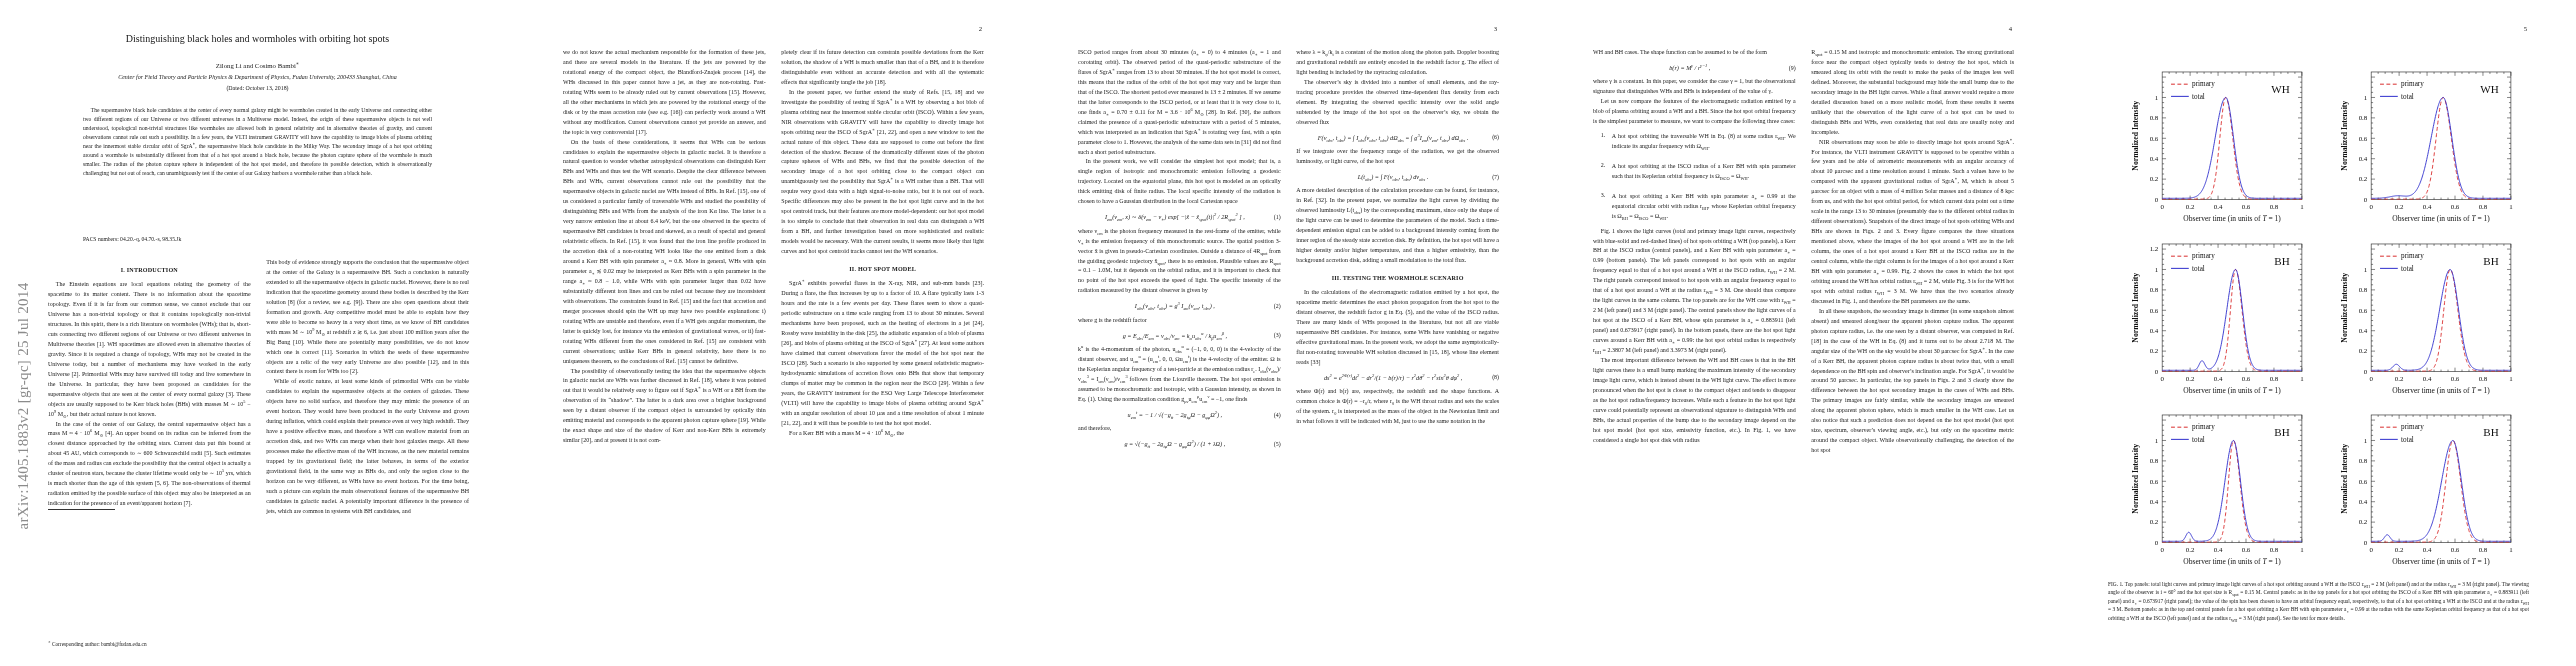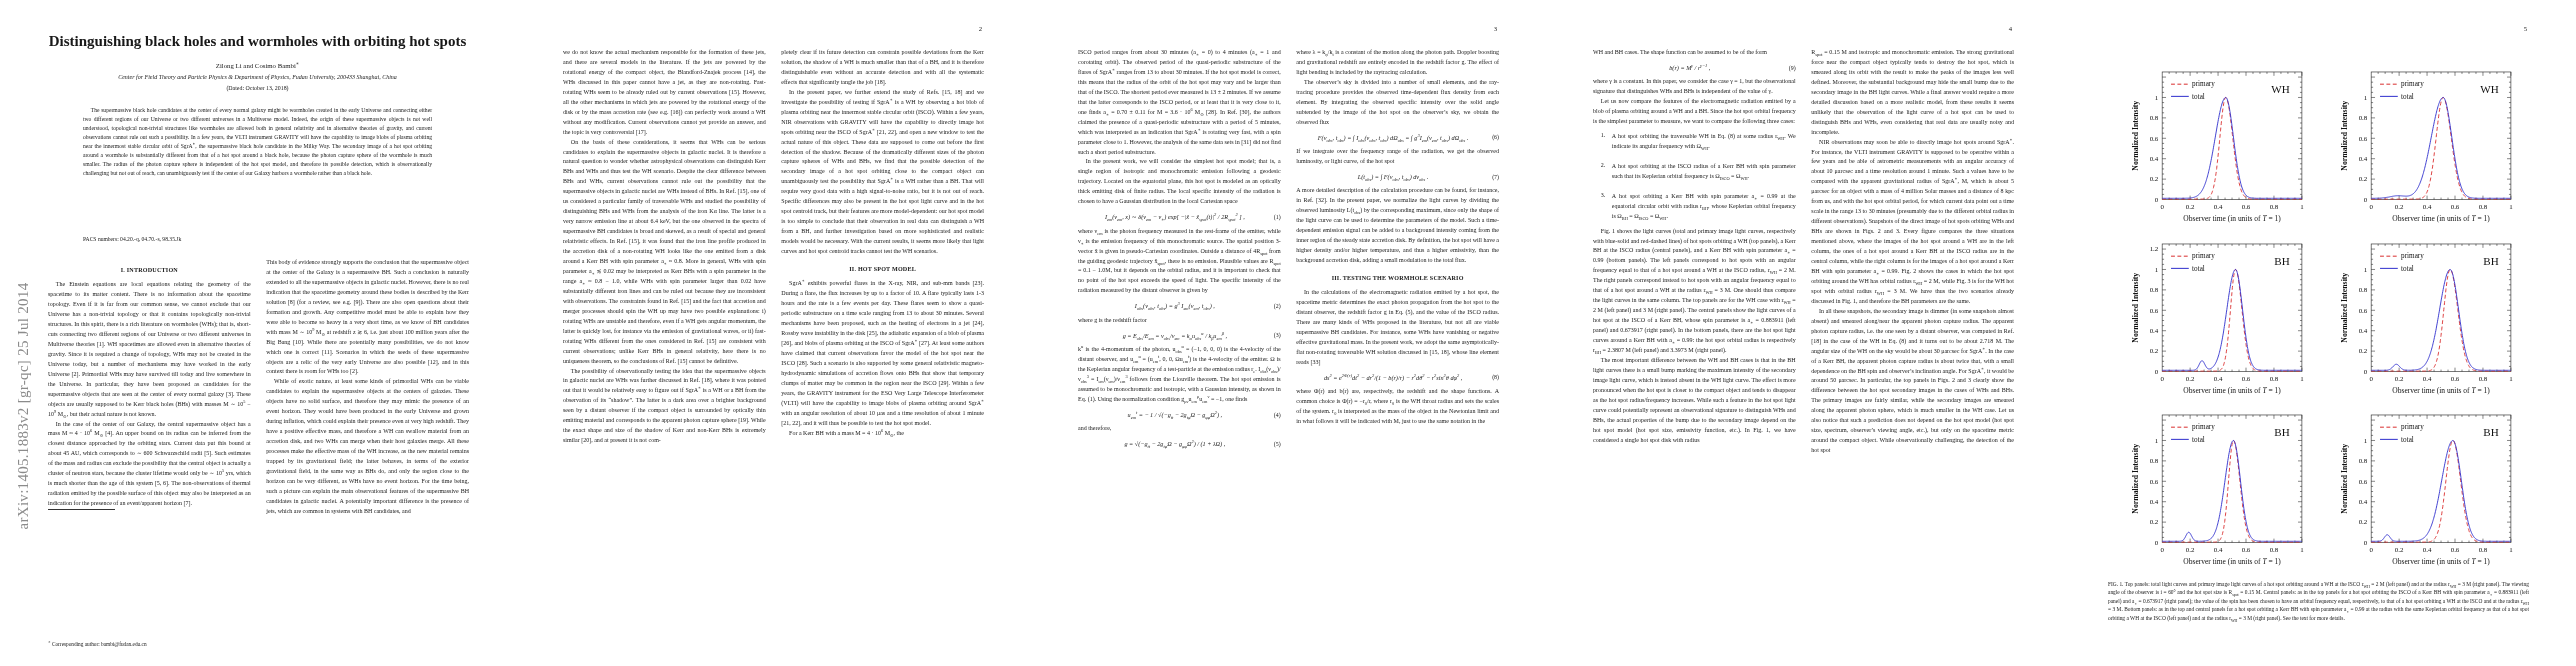--- a/index.html
+++ b/index.html
@@ -2,21 +2,21 @@
 <html style="font-size:9px"><head>
 <meta charset="utf-8">
 <style>
   html,body{margin:0;padding:0;background:#ffffff;}
   #paper{display:flex;width:2576px;height:667px;background:#fff;}
   .page{position:relative;width:515px;height:667px;background:#fff;box-sizing:border-box;
         font-family:"Liberation Serif","DejaVu Serif",serif;color:#181818;overflow:hidden;flex:0 0 515px;}
   .pagenum{position:absolute;top:24.5px;right:48px;font-size:6.7px;}
   .stamp{position:absolute;top:406px;left:23px;transform:translate(-50%,-50%) rotate(-90deg);
          white-space:nowrap;font-size:15px;color:#8b8b8b;letter-spacing:0.3px;}
-  .title{position:absolute;top:33px;left:33px;right:33px;text-align:center;font-size:15px;font-weight:bold;}
+  .title{position:absolute;top:33px;left:33px;right:33px;text-align:center;font-size:10px;font-weight:normal;}
   .authors{position:absolute;top:62px;left:0;right:0;text-align:center;font-size:6.8px;}
   .affil{position:absolute;top:74px;left:0;right:0;text-align:center;font-style:italic;font-size:6px;}
   .dateline{position:absolute;top:85px;left:0;right:0;text-align:center;font-size:5.9px;}
   .abstract{position:absolute;top:106px;left:83px;width:349px;font-size:5.6px;line-height:1.62;
             text-align:justify;text-indent:7.8px;}
   .pacs{position:absolute;top:236px;left:83px;font-size:5.6px;}
   .cols{position:absolute;left:48px;right:46px;bottom:20px;display:flex;gap:15.6px;}
   .cols.first{top:258px;} .cols.inner{top:48px;}
   .col{width:203px;display:flex;flex-direction:column;}
   .para{font-size:6px;line-height:1.66;text-align:justify;margin:0;text-indent:7.8px;}

